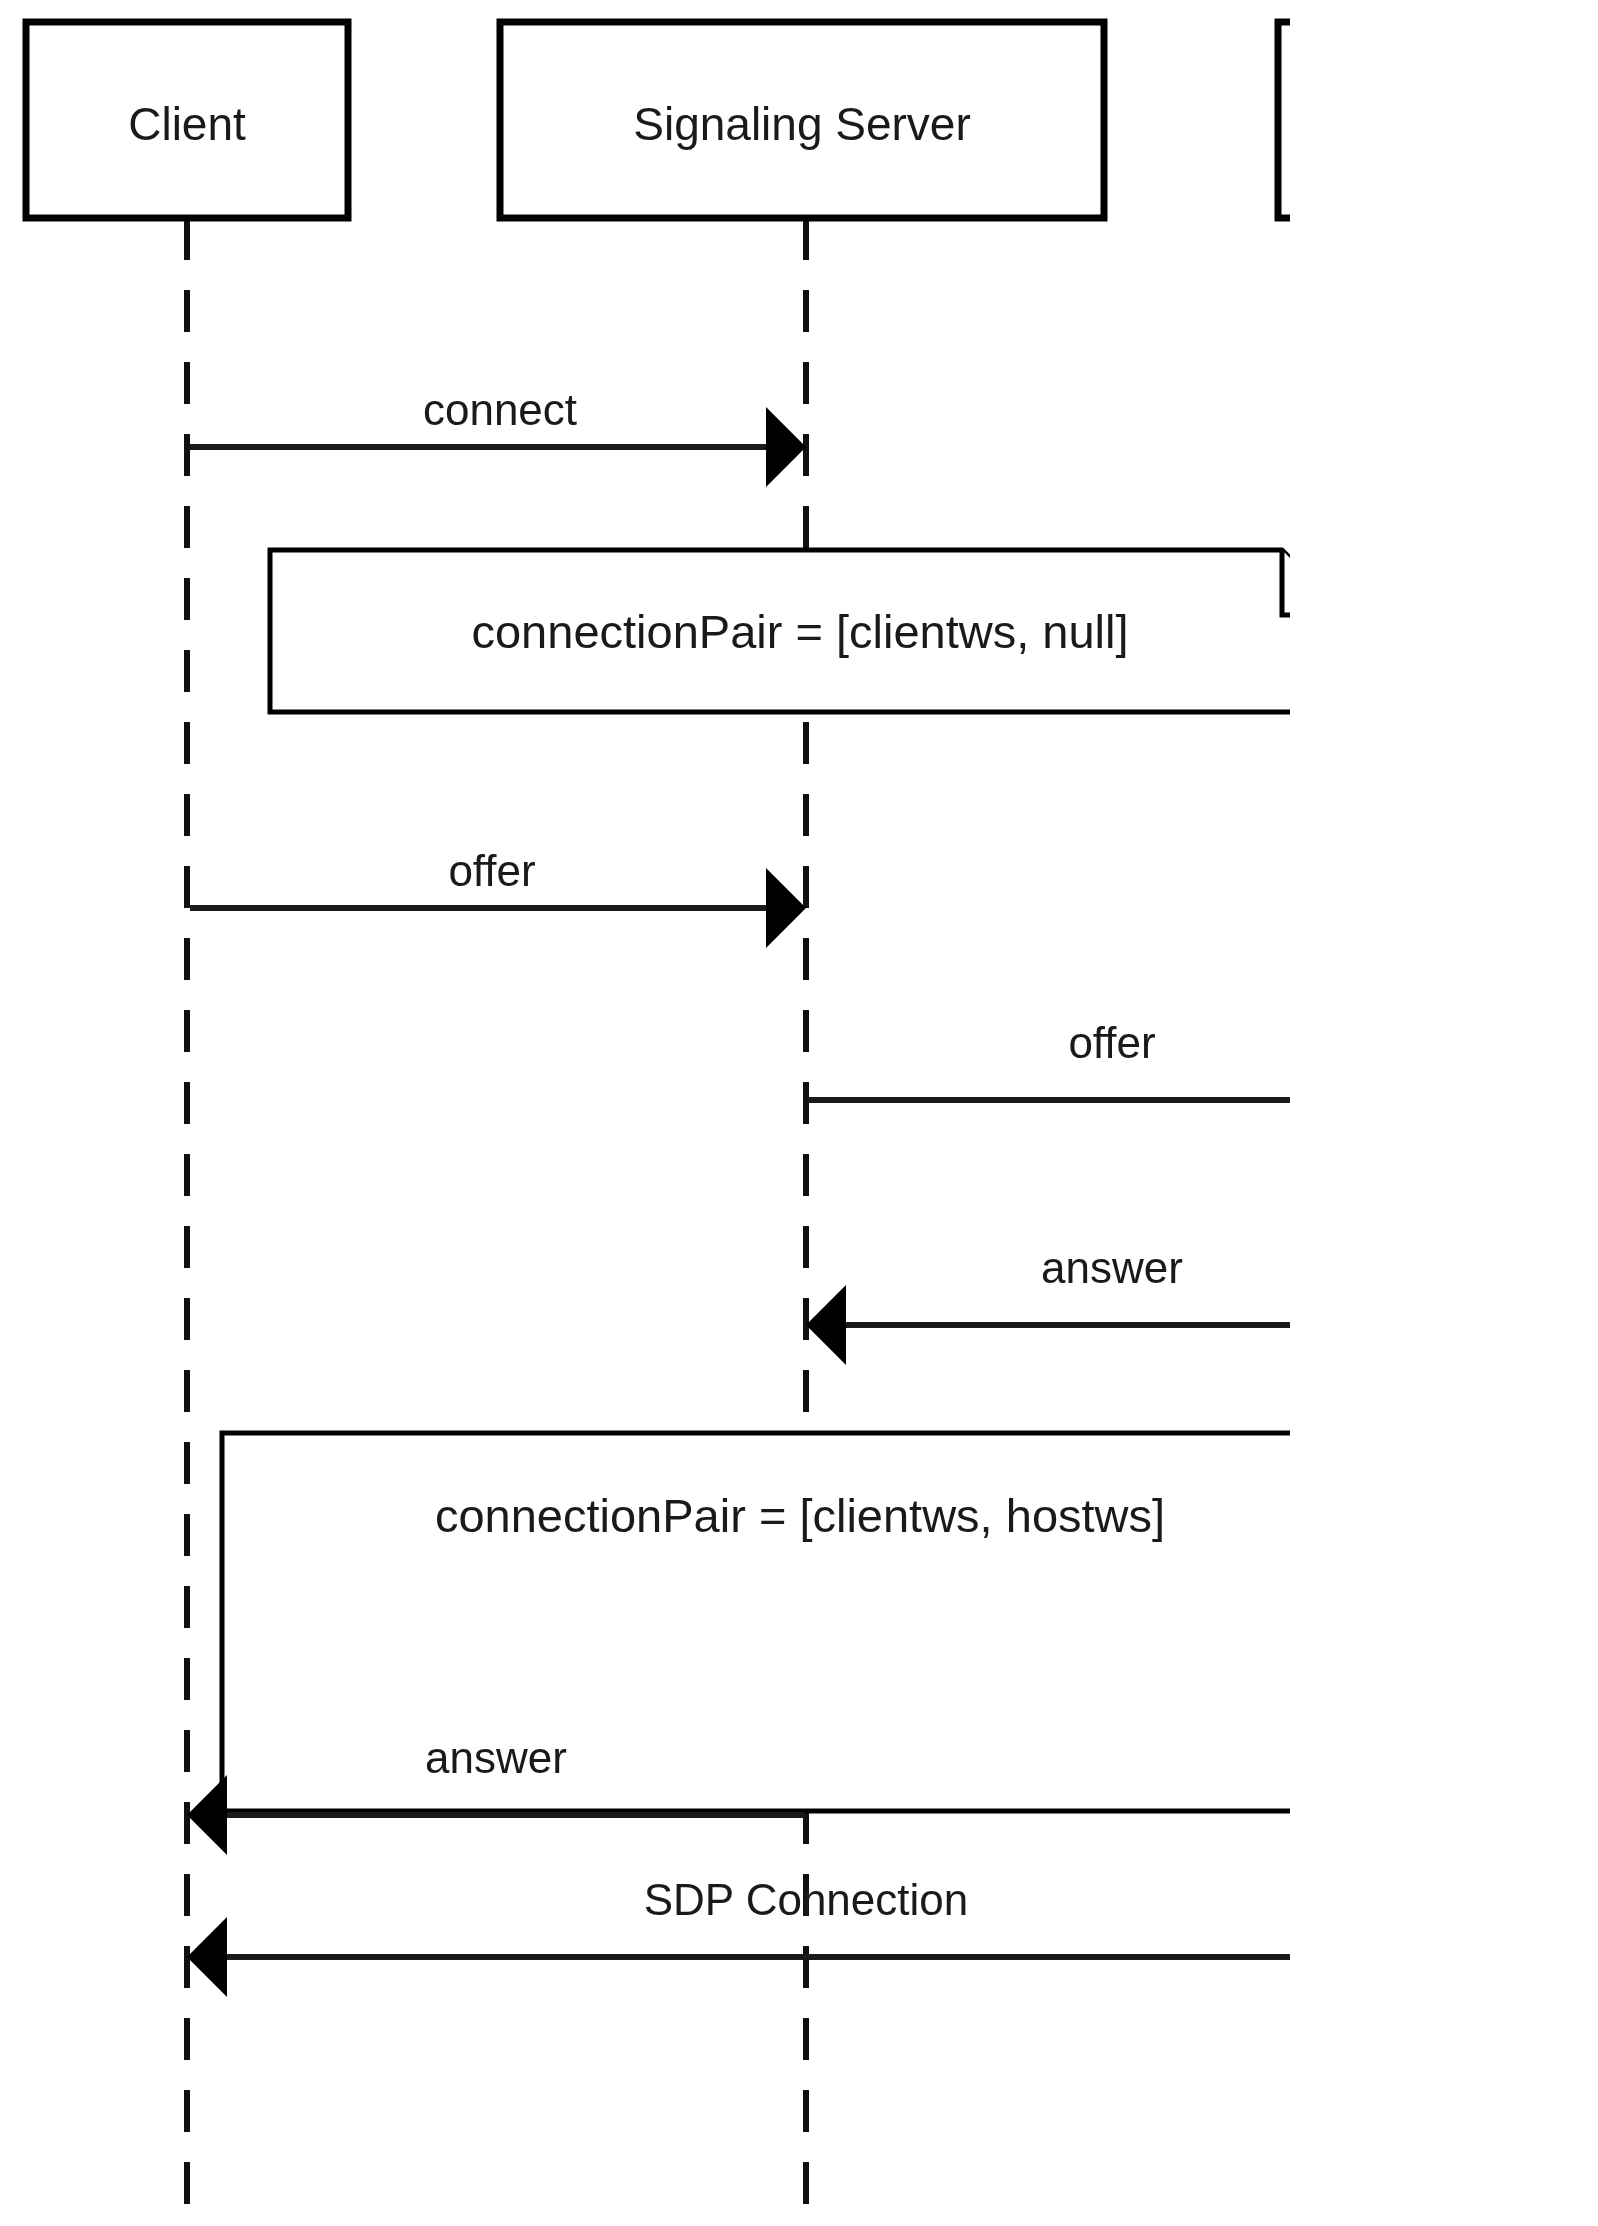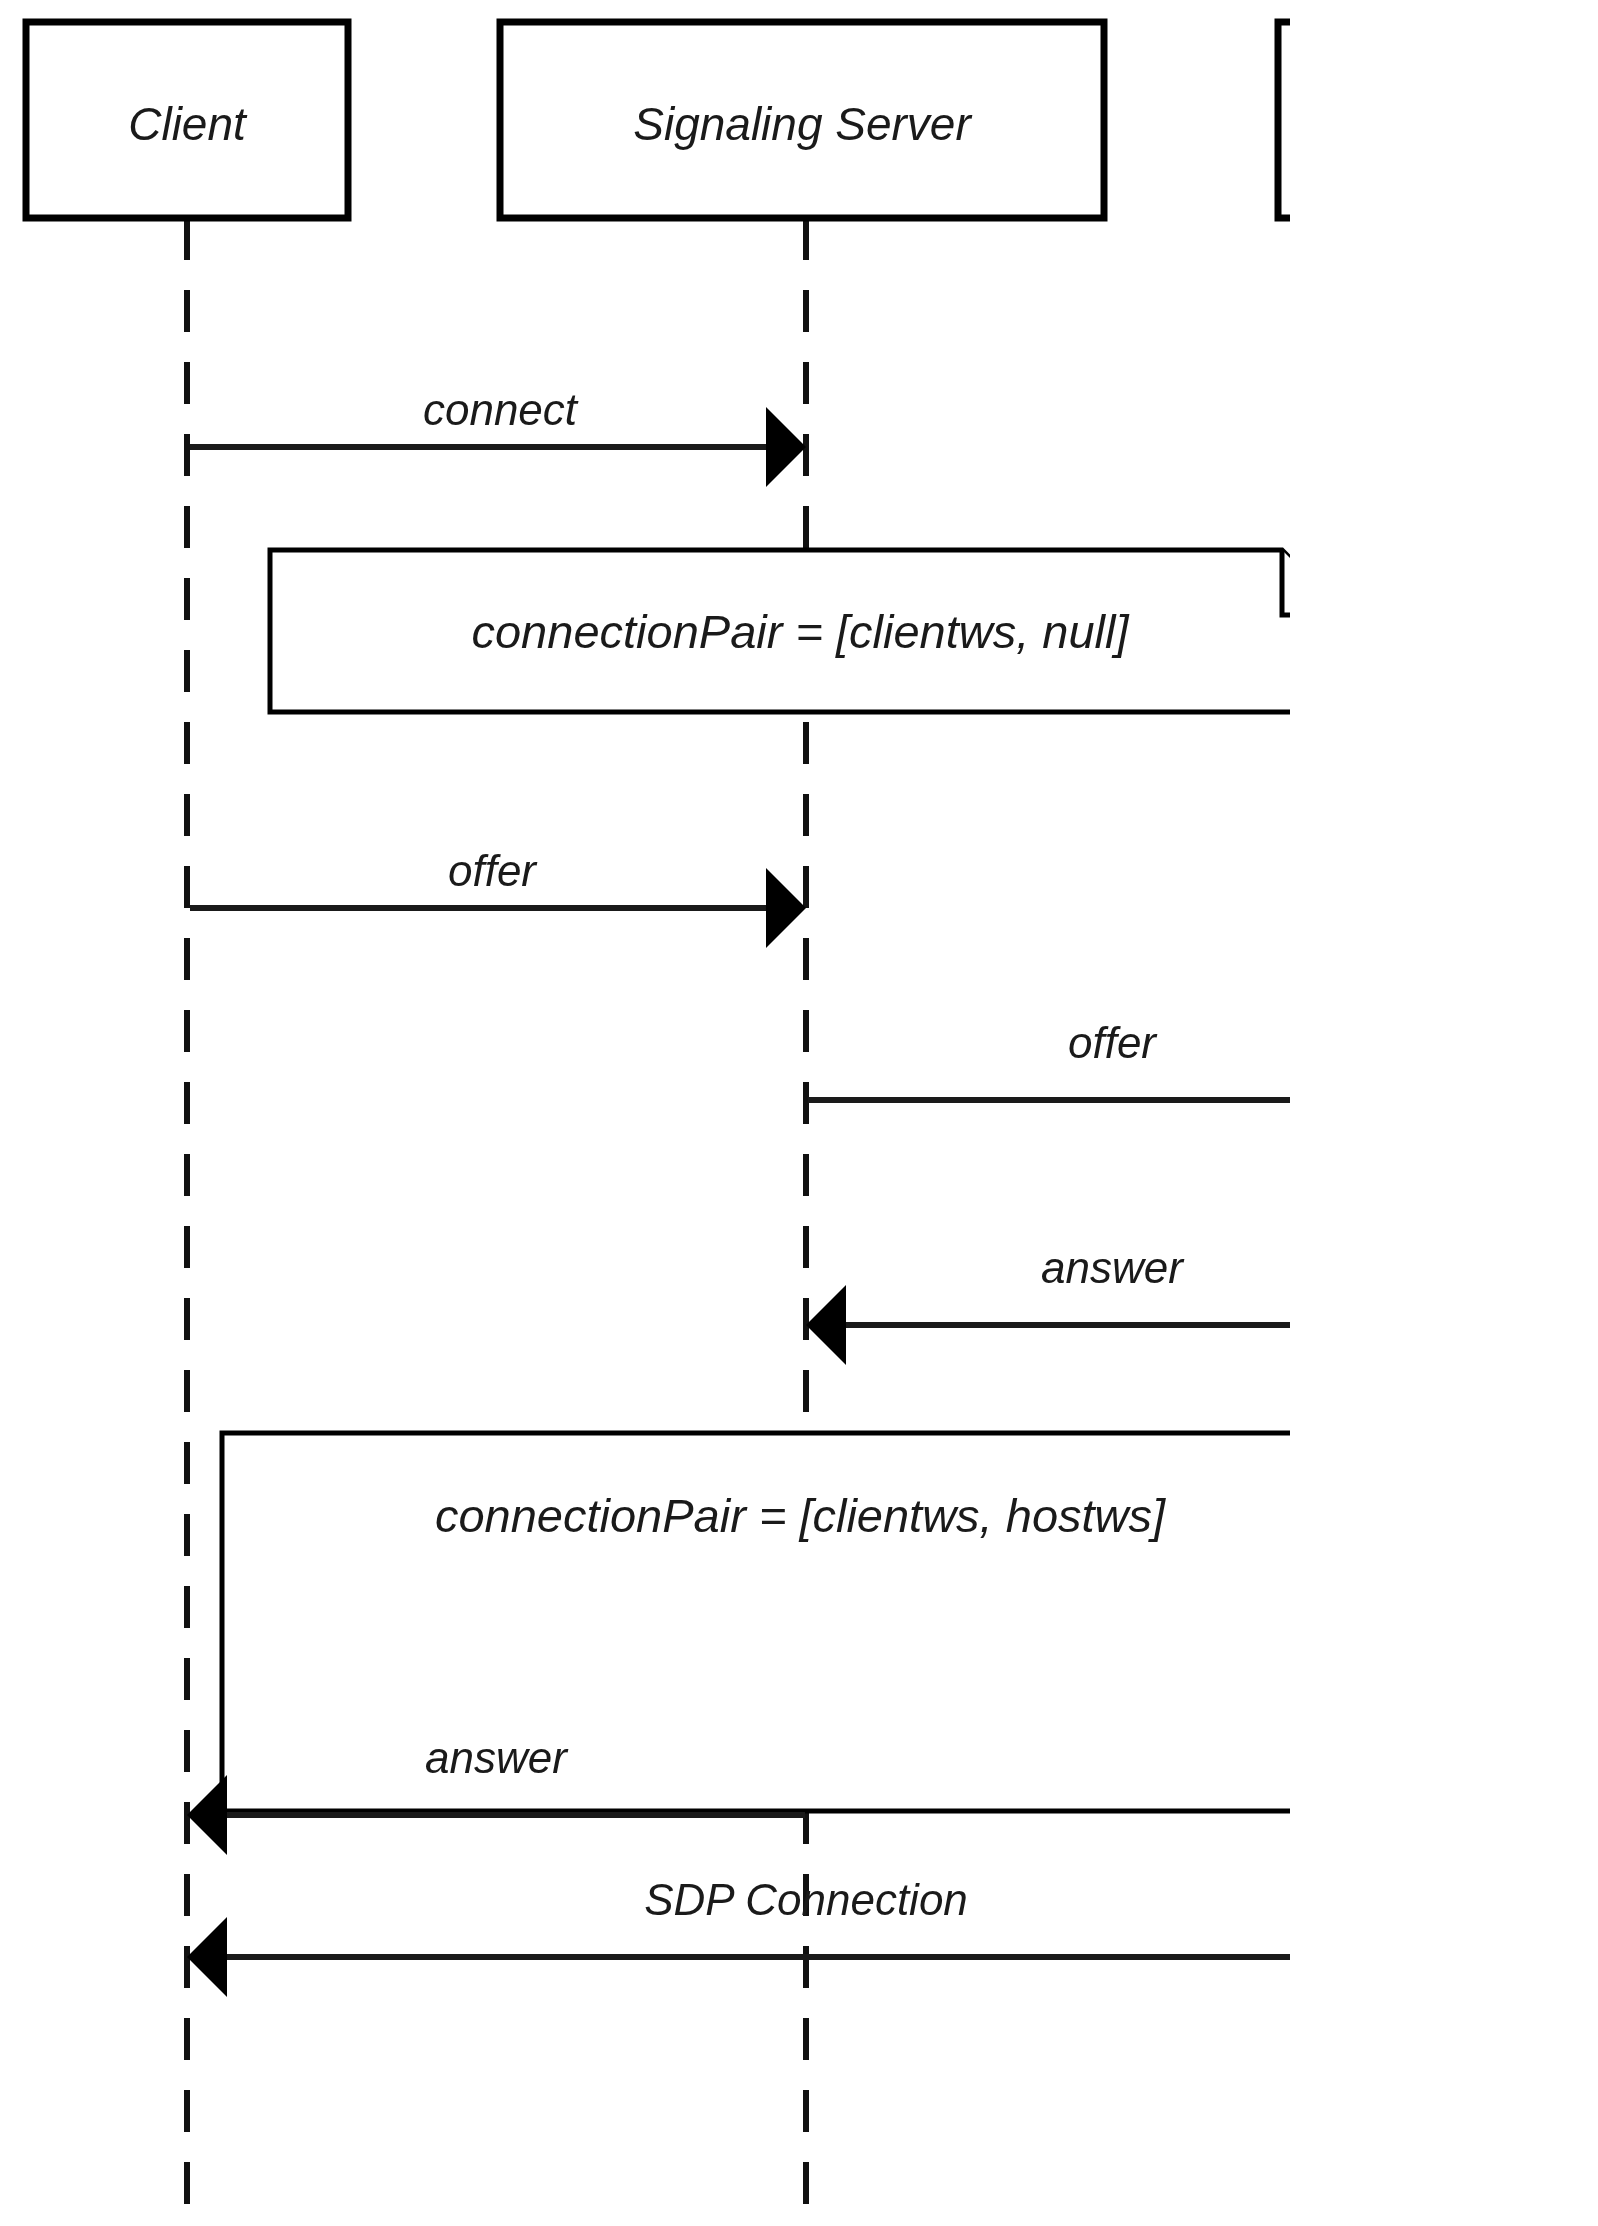--- a/index.html
+++ b/index.html
@@ -9,21 +9,20 @@
   }
   body {
     font-family: "Liberation Sans", sans-serif;
   }
   #canvas {
     position: relative;
     width: 1290px;
     height: 2226px;
     background: #ffffff;
     overflow: hidden;
-    font-style: italic;
   }
   #diagram-svg {
     position: absolute;
     left: 0;
     top: 0;
     width: 1598px;
     height: 2226px;
     display: block;
   }
   .participant-label,

